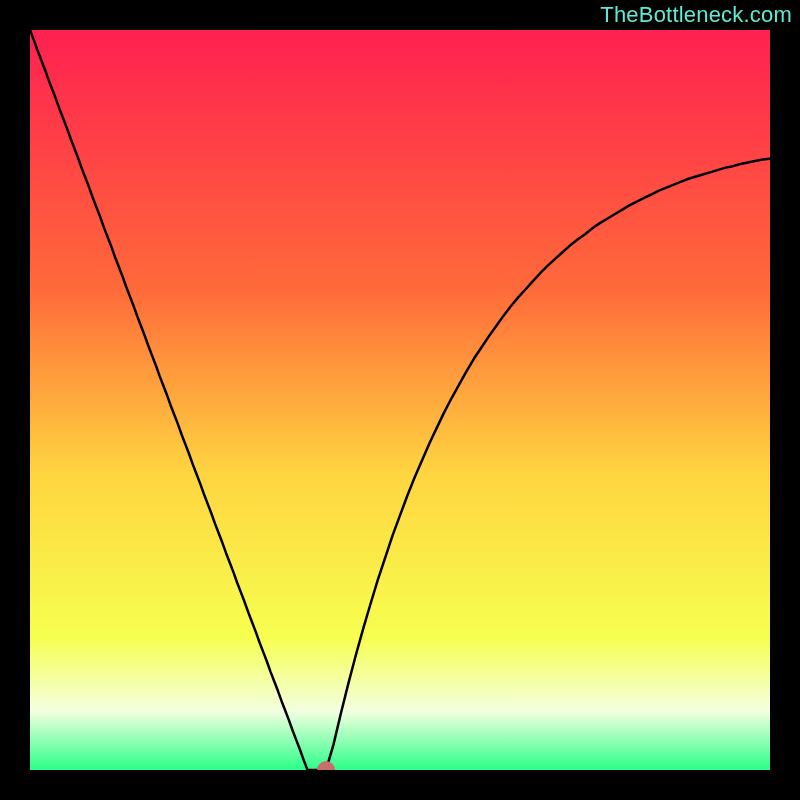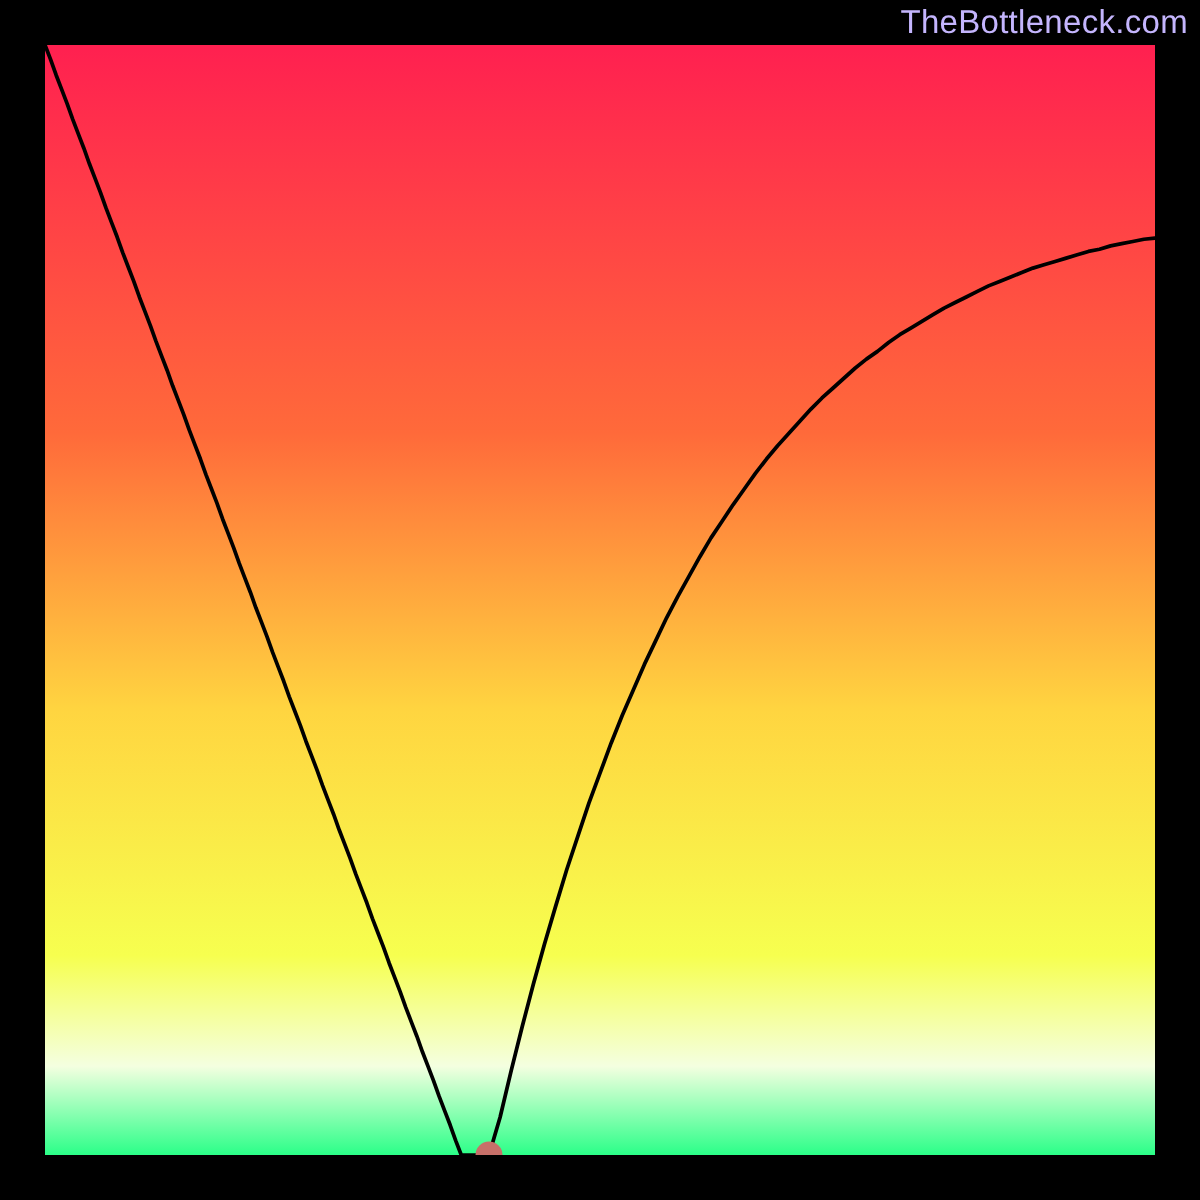--- a/index.html
+++ b/index.html
@@ -14,21 +14,21 @@
   .frame {
     position: relative;
     width: 800px;
     height: 800px;
     background: #000;
   }
   .watermark {
     position: absolute;
     top: 2px;
     right: 8px;
-    color: #c4b5fd;
+    color: #5eead4;
     font-size: 22px;
     font-weight: 400;
     letter-spacing: 0.2px;
     z-index: 10;
     margin-left: 13px;
   }
   .plot {
     position: absolute;
     left: 30px;
     top: 30px;

